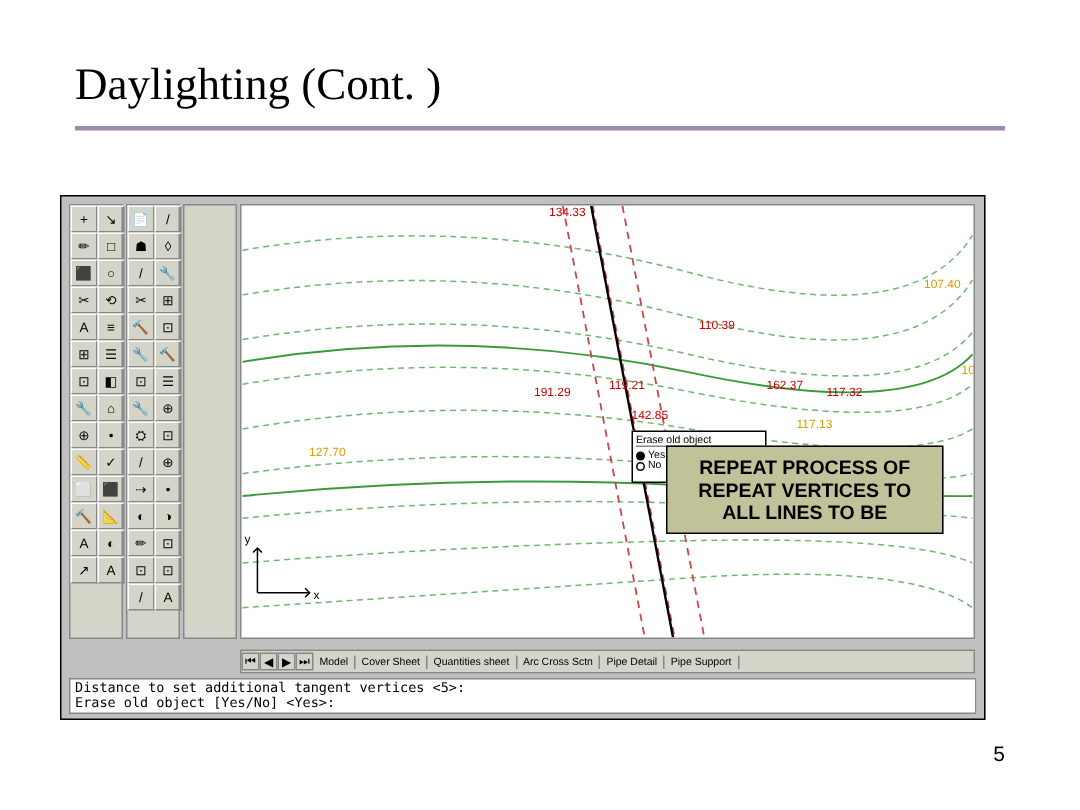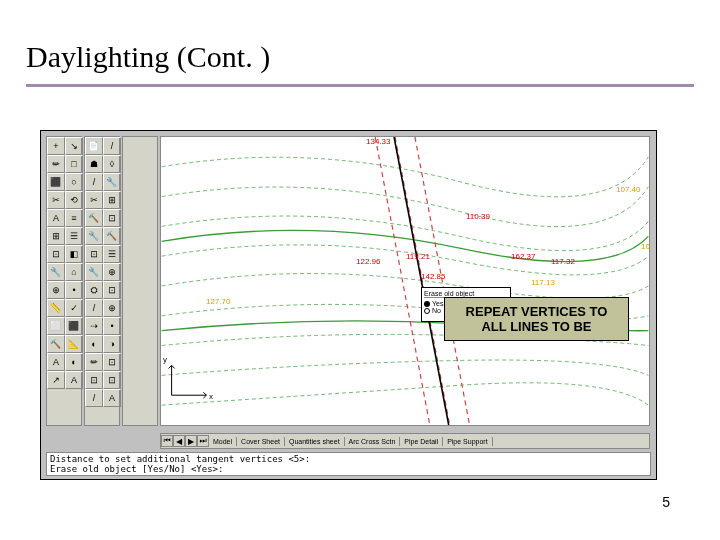--- a/index.html
+++ b/index.html
@@ -1,17 +1,17 @@
 <!DOCTYPE html>
 <html><head>
 <meta charset="utf-8">
 <style>
   * { box-sizing: border-box; margin: 0; padding: 0; }
   body { width: 720px; height: 540px; background: #fff; font-family: Arial, sans-serif; overflow: hidden; position: relative; }
-  .slide { width: 720px; height: 540px; position: relative; padding: 40px 26px; }
+  .slide { width: 720px; height: 540px; position: relative; padding: 40px 50px; }
   .title { font-family: "Times New Roman", serif; font-size: 30px; color: #000; }
   .title-underline { height: 3px; background: #a08bb0; margin-top: 10px; width: 100%; }
   .screenshot { position: absolute; top: 130px; left: 40px; width: 617px; height: 350px; border: 1px solid #000; background: #c0c0c0; }
   .toolbox { position: absolute; top: 5px; left: 5px; width: 36px; height: 290px; background: #d4d4c8; border: 1px solid #888; display: grid; grid-template-columns: 18px 18px; grid-auto-rows: 18px; }
   .toolbox .tool { border: 1px solid #fff; border-right-color: #888; border-bottom-color: #888; display: flex; align-items: center; justify-content: center; font-size: 9px; }
   .toolbox2 { position: absolute; top: 5px; left: 43px; width: 36px; height: 290px; background: #d4d4c8; border: 1px solid #888; display: grid; grid-template-columns: 18px 18px; grid-auto-rows: 18px; }
   .toolbox2 .tool { border: 1px solid #fff; border-right-color: #888; border-bottom-color: #888; display: flex; align-items: center; justify-content: center; font-size: 9px; }
   .midbar { position: absolute; top: 5px; left: 81px; width: 36px; height: 290px; background: #d4d4c8; border: 1px solid #888; }
   .canvas { position: absolute; top: 5px; left: 119px; width: 490px; height: 290px; background: #fff; border: 1px solid #888; overflow: hidden; }
   .label { position: absolute; font-size: 8px; font-family: sans-serif; }
@@ -135,21 +135,21 @@
 
         <line x1="290" y1="155" x2="360" y2="175" stroke="#000" stroke-width="1"></line>
       </svg>
       <span class="label" style="left:2px;top:218px">y</span>
       <span class="label" style="left:48px;top:255px">x</span>
 
       <div id="canvas-labels">
           <span class="label" style="left: 205px; top: 0; color: rgb(204, 0, 0);">134.33</span>
           <span class="label" style="left: 305px; top: 75px; color: rgb(204, 0, 0);">110.39</span>
           <span class="label" style="left: 455px; top: 48px; color: rgb(212, 160, 0);">107.40</span>
-          <span class="label" style="left: 195px; top: 120px; color: rgb(204, 0, 0);">122.96</span>
+          <span class="label" style="left: 195px; top: 120px; color: rgb(204, 0, 0);">191.29</span>
           <span class="label" style="left: 245px; top: 115px; color: rgb(204, 0, 0);">119.21</span>
           <span class="label" style="left: 260px; top: 135px; color: rgb(204, 0, 0);">142.85</span>
           <span class="label" style="left: 480px; top: 105px; color: rgb(212, 160, 0);">106.26</span>
           <span class="label" style="left: 350px; top: 115px; color: rgb(204, 0, 0);">162.37</span>
           <span class="label" style="left: 370px; top: 125px; color: rgb(212, 160, 0); margin-top: 16px;">117.13</span>
           <span class="label" style="left: 390px; top: 120px; color: rgb(204, 0, 0);">117.32</span>
           <span class="label" style="left: 45px; top: 160px; color: rgb(212, 160, 0);">127.70</span>
         </div>
 
       <div class="dialog">
@@ -158,20 +158,21 @@
             <span style="width:6px;height:6px;border-radius:50%;background:#000;display:inline-block"></span>
             <span>Yes</span>
           </div>
         <div style="display:flex;align-items:center;gap:2px">
             <span style="width:6px;height:6px;border-radius:50%;border:1px solid #000;display:inline-block"></span>
             <span>No</span>
           </div>
       </div>
 
       <div class="callout">
+        <div>REPEAT PROCESS OF</div>
         <div>REPEAT VERTICES TO</div>
         <div>ALL LINES TO BE</div>
       </div>
     </div>
 
     <div class="tabbar">
       <span class="navbtn">⏮</span>
       <span class="navbtn">◀</span>
       <span class="navbtn">▶</span>
       <span class="navbtn">⏭</span>

